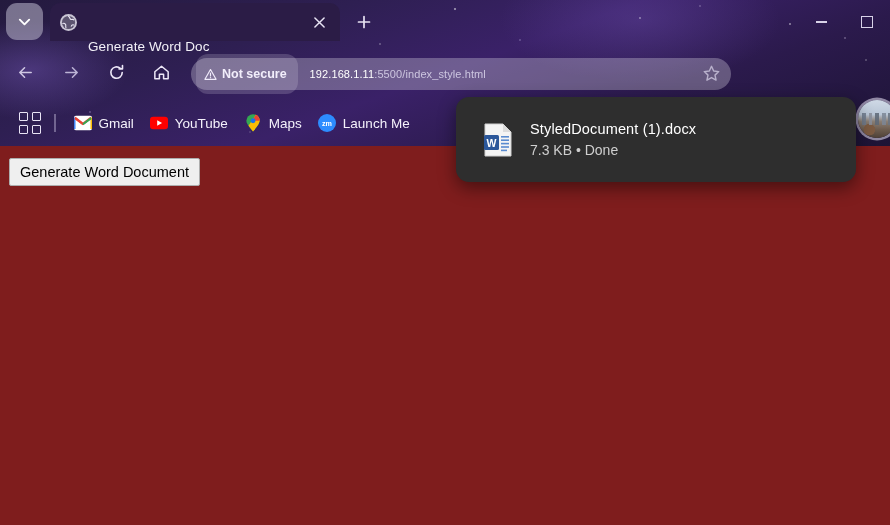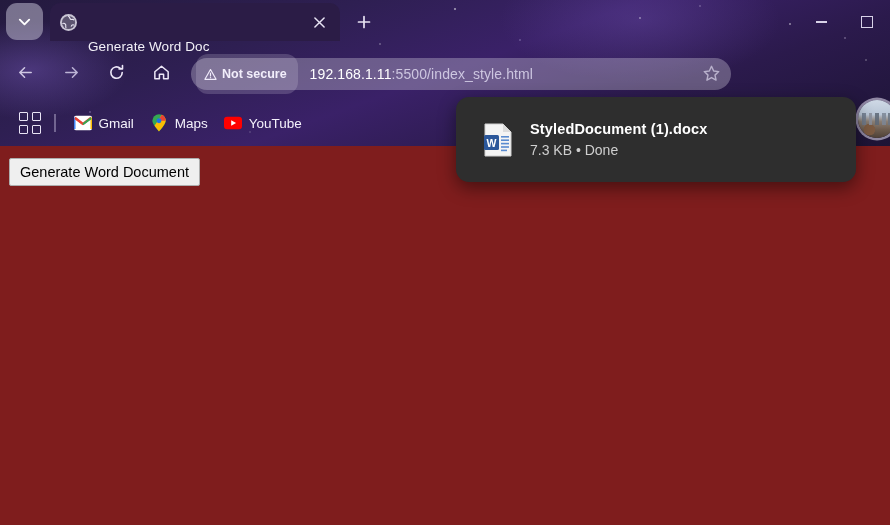--- a/index.html
+++ b/index.html
@@ -101,21 +101,21 @@
     display:flex; align-items:center; padding-left:5px; cursor:text;
   }
   .notsecure {
     height:40px; border-radius:12px; background:rgba(225,220,235,.20);
     display:flex; align-items:center; gap:5px; padding:0 11px 0 8px; flex:none;
     cursor:pointer;
   }
   .notsecure svg { width:13px; height:13px; }
   .notsecure span { color:#f2eefb; font-size:12.5px; font-weight:bold; white-space:nowrap; }
   .urltext {
-    margin-left:12px; font-size:14px; color:#ffffff; white-space:nowrap;
+    margin-left:12px; font-size:11px; color:#ffffff; white-space:nowrap;
     overflow:hidden; letter-spacing:.1px;
   }
   .urltext .dim { color:#cdc6e0; }
   .star {
     position:absolute; right:9px; top:6px; width:20px; height:20px; cursor:pointer;
   }
   .star svg { width:19px; height:19px; }
 
   .ext-btn {
     position:absolute; left:755px; top:58px; width:28px; height:28px;
@@ -193,21 +193,21 @@
   .dl-bubble {
     position:absolute; left:456px; top:97px; width:400px; height:85px;
     background:#2e2e2e; border-radius:13px;
     box-shadow:0 6px 18px rgba(0,0,0,.45);
     display:flex; align-items:center; padding-left:27px;
   }
   .dl-word {
     width:30px; height:34px; flex:none; position:relative; margin-right:17px;
   }
   .dl-info { display:flex; flex-direction:column; gap:5px; }
-  .dl-name { color:#ffffff; font-size:14.5px; font-weight:bold; letter-spacing:.15px; }
+  .dl-name { color:#ffffff; font-size:14.5px; font-weight:normal; letter-spacing:.15px; }
   .dl-meta { color:#cfcfcf; font-size:14px; }
 </style>
 </head>
 <body>
 
 <div id="browser">
 
   <div class="chrome-bg"></div>
 
   <div class="tabstrip">
@@ -323,37 +323,44 @@
         <path d="M1 2 L10 9 L19 2" fill="none" stroke="#ea4335" stroke-width="2.4"></path>
         <path d="M0.6 2 V14.6" stroke="#4285f4" stroke-width="2.2"></path>
         <path d="M19.4 2 V14.6" stroke="#fbbc05" stroke-width="2.2"></path>
         <path d="M1 2.6 L10 9.4" stroke="#ea4335" stroke-width="2.2"></path>
         <path d="M19 2.6 L10 9.4" stroke="#34a853" stroke-width="2.2"></path>
       </svg>
       <span class="bm-label">Gmail</span>
     </div>
 
     <div class="bm">
+      <svg class="bm-ico" viewBox="0 0 20 14">
+        <rect x="0" y="0" width="20" height="14" rx="3.6" fill="#ff0000"></rect>
+        <path d="M8 4 L13.4 7 L8 10 Z" fill="#ffffff"></path>
+      </svg>
+      <span class="bm-label">YouTube</span>
+    </div>
+
+    <div class="bm">
       <svg class="bm-ico" viewBox="0 0 18 20">
         <path d="M9 19.4 C9 19.4 16.4 11.6 16.4 7.6 A7.4 7.4 0 0 0 1.6 7.6 C1.6 11.6 9 19.4 9 19.4 Z" fill="#34a853"></path>
         <path d="M9 19.4 C9 19.4 16.4 11.6 16.4 7.6 A7.4 7.4 0 0 0 12.2 .9 L4 13 Z" fill="#fbbc04"></path>
         <path d="M16.4 7.6 A7.4 7.4 0 0 0 12.2 .9 L7.8 7.4 Z" fill="#ea4335"></path>
         <circle cx="9" cy="7.5" r="2.7" fill="#1a73e8"></circle>
       </svg>
       <span class="bm-label">Maps</span>
     </div>
 
     <div class="bm">
-      <svg class="bm-ico" viewBox="0 0 20 14">
-        <rect x="0" y="0" width="20" height="14" rx="3.6" fill="#ff0000"></rect>
-        <path d="M8 4 L13.4 7 L8 10 Z" fill="#ffffff"></path>
-      </svg>
-      <span class="bm-label">YouTube</span>
-    </div>
-
+      <svg class="bm-ico" viewBox="0 0 20 20">
+        <circle cx="10" cy="10" r="10" fill="#2d8cff"></circle>
+        <text x="10" y="13.4" font-family="Liberation Sans, sans-serif" font-size="8" font-weight="bold" fill="#ffffff" text-anchor="middle">zm</text>
+      </svg>
+      <span class="bm-label">Launch Me</span>
+    </div>
 
     <div class="bm-right">
       <span class="bm-label">Bool</span>
     </div>
   </div>
 
   <div class="page">
     <button class="gen-btn">Generate Word Document</button>
   </div>
 

